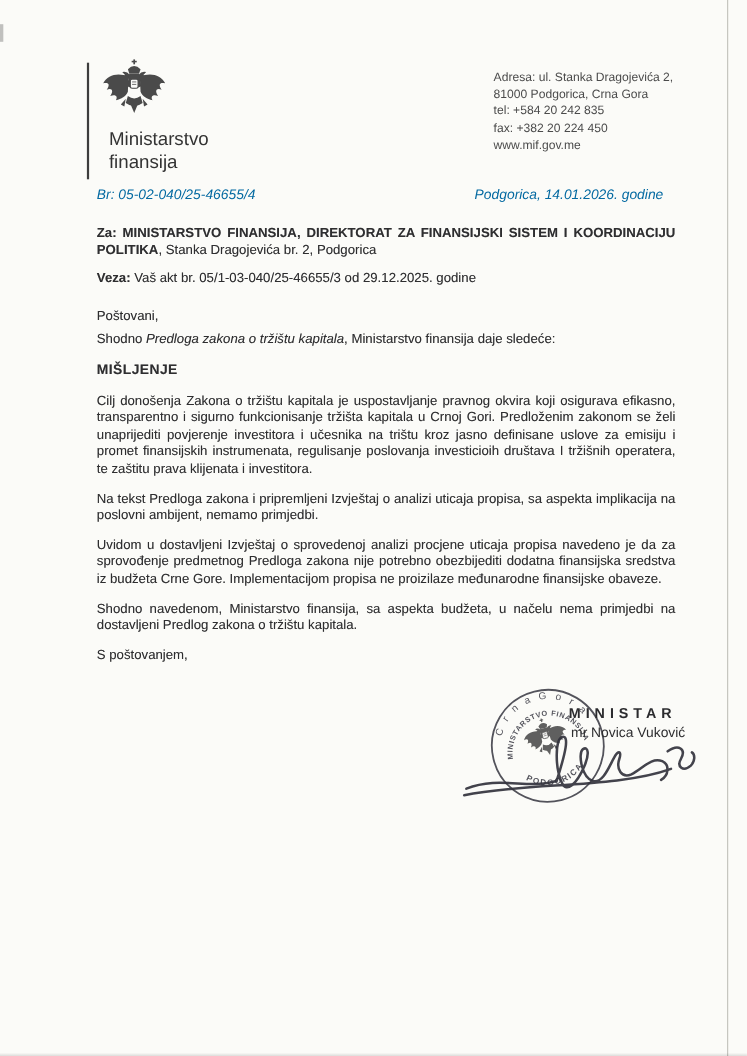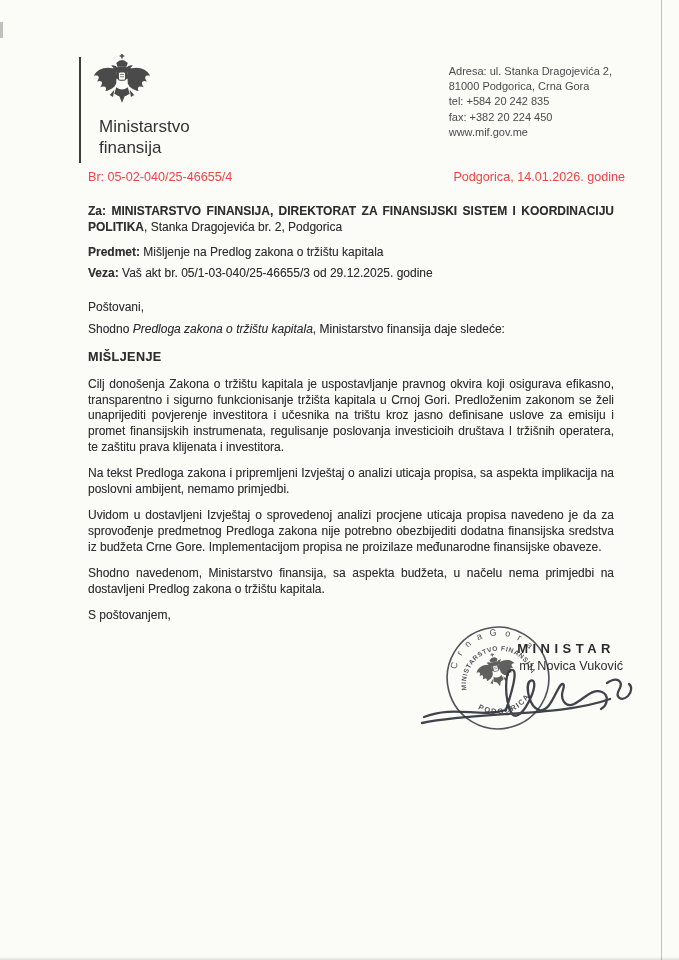--- a/index.html
+++ b/index.html
@@ -15,21 +15,21 @@
   .scan-edge { position:absolute; top:0; bottom:0; right:17px; width:1px; background:#8f8f89; opacity:.55; }
   .scan-mark { position:absolute; left:0; top:22px; width:3px; height:16px; background:#777; opacity:.45; }
   .scan-bottom { position:absolute; left:0; right:0; bottom:0; height:3px; background:linear-gradient(to bottom, rgba(0,0,0,0), rgba(0,0,0,.12)); }
 
   
   .vbar { position:absolute; left:79px; top:57px; width:2px; height:106px; background:#3d3d3d; }
   .coa { position:absolute; left:90px; top:52px; width:64px; height:68px; }
   .ministry { position:absolute; left:99px; top:116px; font-size:17px; line-height:21px; color:#333; }
   .addr { position:absolute; right:67px; top:64px; text-align:left; font-size:11px; line-height:15.2px; color:#4b4b4b; }
 
-  .ref-row { position:absolute; left:88px; right:54px; top:170px; font-size:12.6px; color:#ef4444; }
+  .ref-row { position:absolute; left:88px; right:76px; top:170px; font-size:12.6px; color:#0369a1;font-style:italic; }
   .ref-num { float:left; }
   .ref-date { float:right; }
 
   
   .letter-body { position:absolute; left:88px; right:65px; top:204px; font-size:12px; line-height:15.6px; color:#2e2e30; text-shadow:0 0 .4px rgba(40,40,40,.35); }
   .letter-body p { text-align:justify; }
   .recipient { margin-bottom:10px; }
   .subject { margin-bottom:5px; text-align:left !important; }
   .ref-line { margin-bottom:19px; text-align:left !important; }
   .salutation { margin-bottom:6px; text-align:left !important; }
@@ -91,21 +91,20 @@
     <div>www.mif.gov.me</div>
   </div>
 
   <div class="ref-row">
     <span class="ref-num">Br: 05-02-040/25-46655/4</span>
     <span class="ref-date">Podgorica, 14.01.2026. godine</span>
   </div>
 
   <div class="letter-body">
     <p class="recipient"><strong>Za:</strong> <strong>MINISTARSTVO FINANSIJA, DIREKTORAT ZA FINANSIJSKI SISTEM I KOORDINACIJU POLITIKA</strong><span>, Stanka Dragojevića br. 2, Podgorica</span></p>
-    <p class="subject"><strong>Predmet:</strong><span> Mišljenje na Predlog zakona o tržištu kapitala</span></p>
     <p class="ref-line"><strong>Veza:</strong><span> Vaš akt br. 05/1-03-040/25-46655/3 od 29.12.2025. godine</span></p>
     <p class="salutation">Poštovani,</p>
     <p class="intro"><span>Shodno </span><em>Predloga zakona o tržištu kapitala</em><span>, Ministarstvo finansija daje sledeće:</span></p>
     <p class="opinion-title">MIŠLJENJE</p>
     <p class="para">Cilj donošenja Zakona o tržištu kapitala je uspostavljanje pravnog okvira koji osigurava efikasno, transparentno i sigurno funkcionisanje tržišta kapitala u Crnoj Gori. Predloženim zakonom se želi unaprijediti povjerenje investitora i učesnika na trištu kroz jasno definisane uslove za emisiju i promet finansijskih instrumenata, regulisanje poslovanja investicioih društava I tržišnih operatera, te zaštitu prava klijenata i investitora.</p>
     <p class="para">Na tekst Predloga zakona i pripremljeni Izvještaj o analizi uticaja propisa, sa aspekta implikacija na poslovni ambijent, nemamo primjedbi.</p>
     <p class="para">Uvidom u dostavljeni Izvještaj o sprovedenoj analizi procjene uticaja propisa navedeno je da za sprovođenje predmetnog Predloga zakona nije potrebno obezbijediti dodatna finansijska sredstva iz budžeta Crne Gore. Implementacijom propisa ne proizilaze međunarodne finansijske obaveze.</p>
     <p class="para">Shodno navedenom, Ministarstvo finansija, sa aspekta budžeta, u načelu nema primjedbi na dostavljeni Predlog zakona o tržištu kapitala.</p>
     <p class="closing">S poštovanjem,</p>
   </div>

